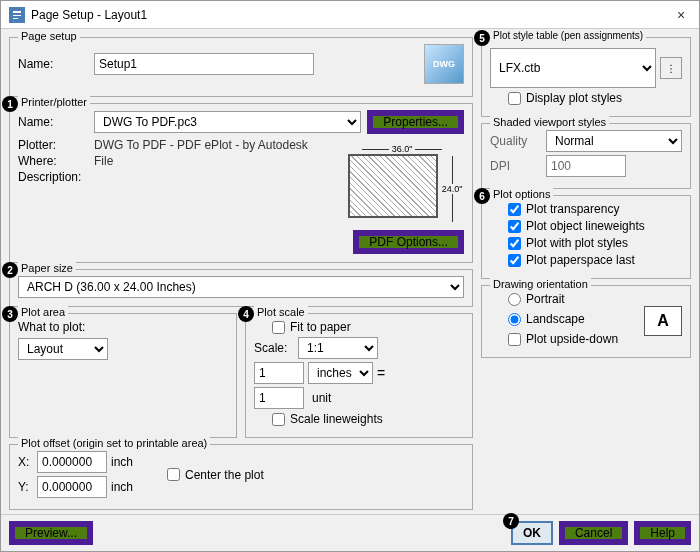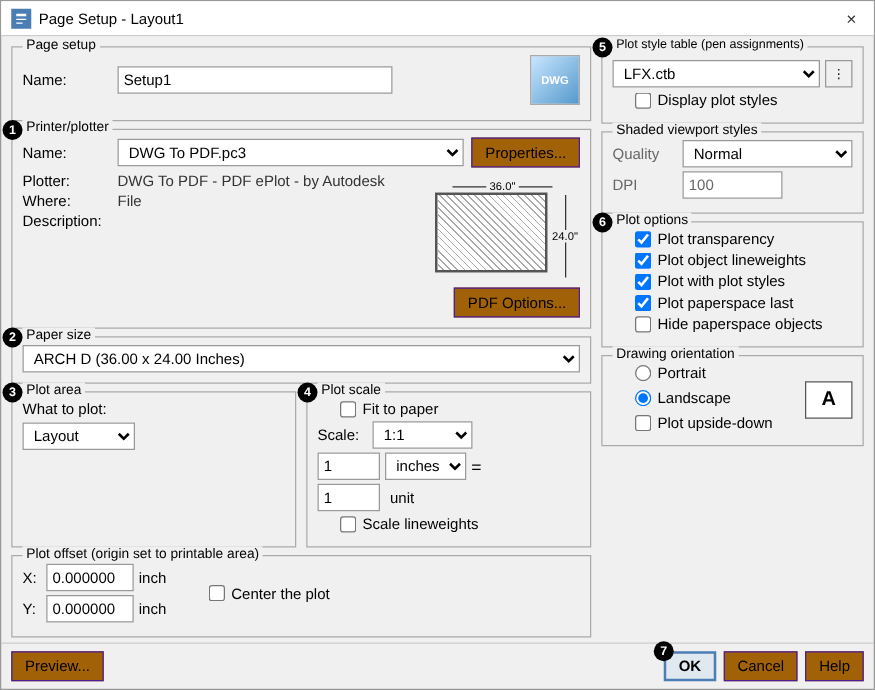--- a/index.html
+++ b/index.html
@@ -131,22 +131,22 @@
       border: 1px solid #aaa;
       margin-left: auto;
     }
     .printer-name-select {
       flex: 1;
       height: 22px;
     }
     .btn {
       height: 24px;
       padding: 2px 10px;
-      border: 1px solid #4c1d95;
-      background: #a16207;
+      border: 6px solid #4c1d95;
+      background: #4d7c0f;
       cursor: pointer;
       font-size: 12px;
       display: flex;
       align-items: center;
       justify-content: center;
     }
     .btn-primary {
       background: #e0e8f0;
       border: 2px solid #4a7eb5;
       font-weight: bold;
@@ -253,21 +253,21 @@
     .scale-eq {
       font-size: 14px;
     }
     .ctb-row {
       display: flex;
       align-items: center;
       gap: 4px;
     }
     .ctb-select {
       flex: 1;
-      height: 22px;
+      height: 40px;
     }
     .ctb-btn {
       width: 22px;
       height: 22px;
       border: 1px solid #999;
       background: #f0f0f0;
       display: flex;
       align-items: center;
       justify-content: center;
       cursor: pointer;
@@ -555,24 +555,20 @@
           <label for="pol">Plot object lineweights</label>
         </div>
         <div class="checkbox-row">
           <input type="checkbox" id="pws" checked="" style="">
           <label for="pws">Plot with plot styles</label>
         </div>
         <div class="checkbox-row">
           <input type="checkbox" id="ppl" checked="" style="">
           <label for="ppl">Plot paperspace last</label>
         </div>
-        <div class="checkbox-row">
-          <input type="checkbox" id="hpo" style="">
-          <label for="hpo">Hide paperspace objects</label>
-        </div>
       </div>
 
       <div class="group-box">
         <span class="group-label">Drawing orientation</span>
         <div style="display:flex; justify-content:space-between; align-items:center;">
           <div class="orientation-group">
             <div class="checkbox-row">
               <input type="radio" name="orientation" id="portrait" style="">
               <label for="portrait">Portrait</label>
             </div>

